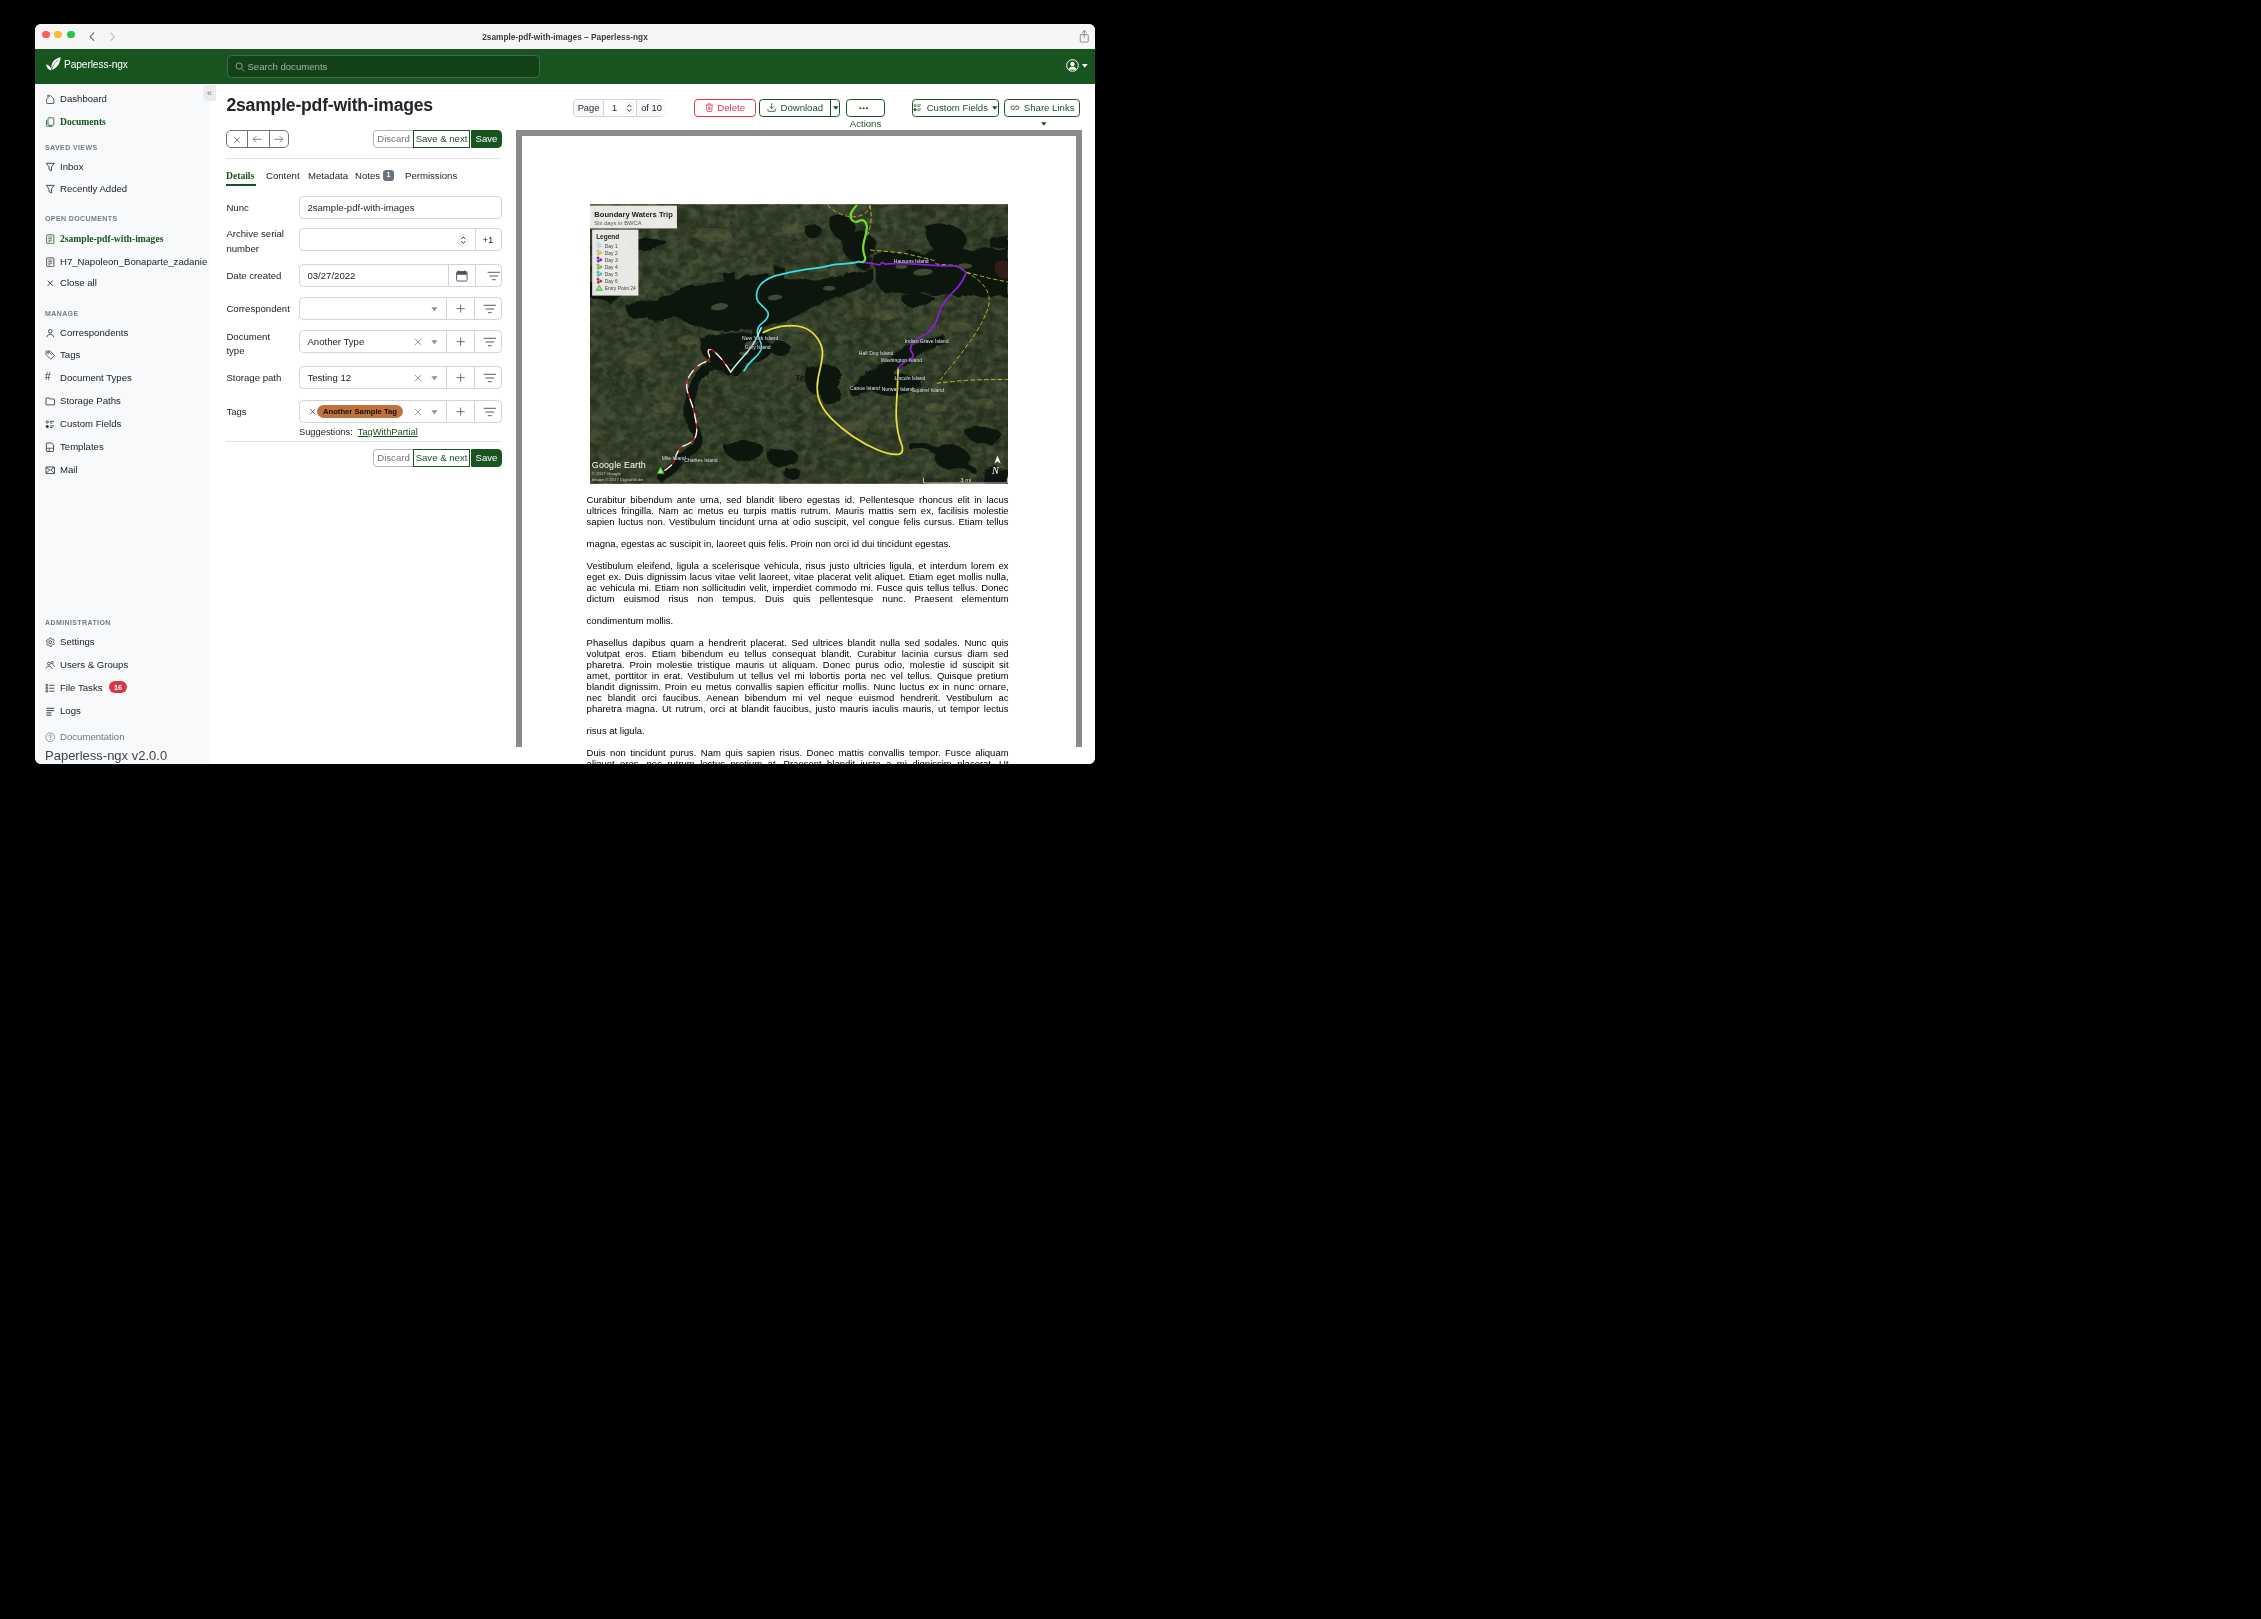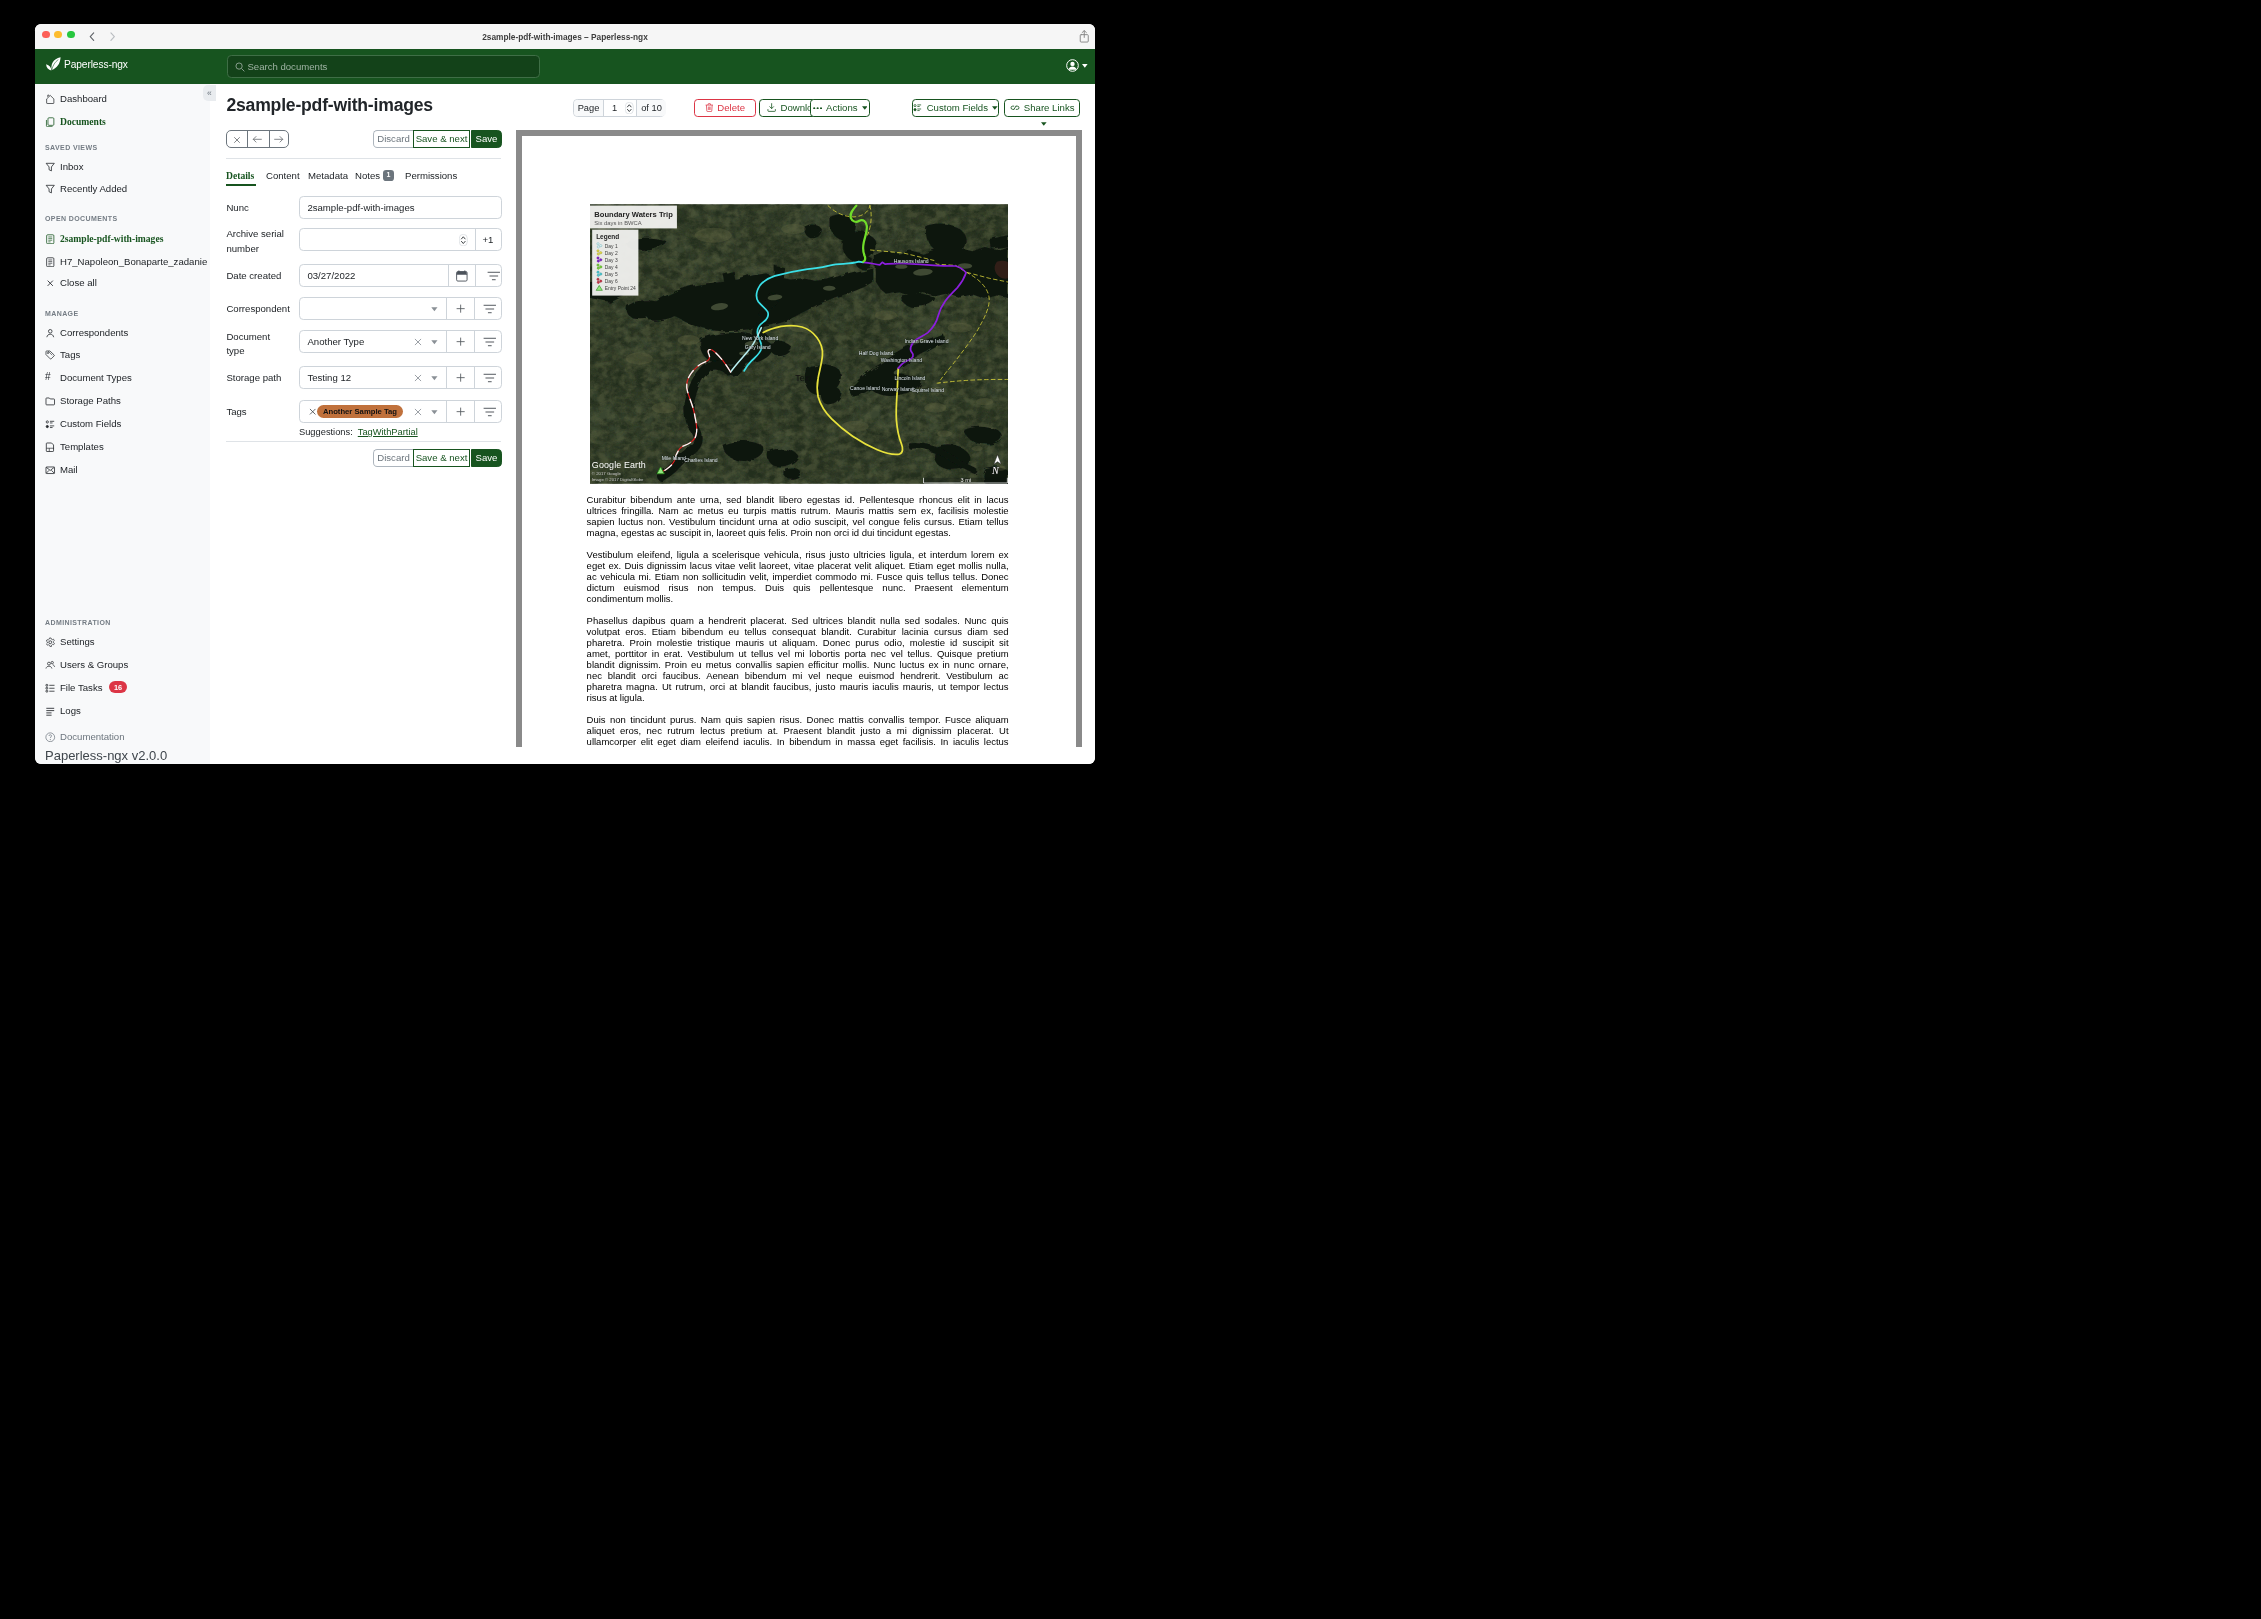--- a/index.html
+++ b/index.html
@@ -45,21 +45,21 @@
   .sep { position:absolute; top:0; bottom:0; width:0.6px; background:#ced4da; }
   .hr  { position:absolute; height:0.6px; background:#dfe3e7; }
   .tab { position:absolute; font-size:9.6px; color:#212529; }
   
   #preview { position:absolute; left:306px; top:46px; width:566px; height:617px;
              background:#8a8a8a; }
   #page { position:absolute; left:5.6px; top:5.6px; width:554px; height:612px; background:#fff; }
   #pdftext { position:absolute; left:65px; top:358px; width:422px; font-size:9.5px; line-height:11px;
              color:#000; font-family:"Liberation Sans", sans-serif; }
   #pdftext .jl { text-align:justify; text-align-last:justify; }
-  #pdftext .ll { text-align:left; }
+  #pdftext .ll { text-align:left;margin-top:11px; }
   #pdftext .pgap { height:11px; }
 </style>
 </head>
 <body>
 <div id="win">
   <div id="titlebar">
     <div id="tlr" class="tl"></div>
       <div id="tly" class="tl"></div>
       <div id="tlg" class="tl"></div>
     <svg class="abs" style="left:54px;top:8px" width="5.6" height="9.3" viewBox="0 0 9 15">
@@ -264,21 +264,21 @@
     <div class="btn btn-grn abs" style="left:549px;top:14.5px;width:81px">
       <div class="abs" style="left:0;top:0;width:70px;height:16.7px"><svg style="vertical-align:-1.5px;margin-right:4.3px" width="9.3" height="9.3" viewBox="0 0 15 15" fill="none" stroke="#17541f" stroke-width="1.3">
             <path d="M7.5 1 V8.5 M4.5 6 L7.5 9 L10.5 6" stroke-linecap="round" stroke-linejoin="round"></path>
             <path d="M1.5 10.5 V12.5 a1 1 0 0 0 1 1 H12.5 a1 1 0 0 0 1 -1 V10.5" stroke-linecap="round"></path>
           </svg>Download</div>
       <div class="abs" style="left:70px;top:-0.6px;bottom:-0.6px;width:0.6px;background:#17541f"></div>
       <svg class="abs" style="left:73px;top:6.8px" width="5.6" height="4.3" viewBox="0 0 10 7">
           <path d="M0 0 L10 0 L5 6.5 Z" fill="#17541f"></path>
         </svg>
     </div>
-    <div class="btn btn-grn abs" style="left:600px;top:14.5px;width:60px">
+    <div class="btn btn-grn abs" style="left:636px;top:14.5px;width:39px">
       <svg style="vertical-align:1.2px;margin-right:4.3px" width="9.3" height="2.5" viewBox="0 0 15 4">
           <circle cx="2" cy="2" r="1.7" fill="#17541f"></circle>
           <circle cx="7.5" cy="2" r="1.7" fill="#17541f"></circle>
           <circle cx="13" cy="2" r="1.7" fill="#17541f"></circle>
         </svg>Actions<svg style="vertical-align:0.6px;margin-left:4.3px" width="5.6" height="4.3" viewBox="0 0 10 7">
           <path d="M0 0 L10 0 L5 6.5 Z" fill="#17541f"></path>
         </svg></div>
     <div class="btn btn-grn abs" style="left:702px;top:14.5px;width:87px">
       <svg style="vertical-align:-1.5px;margin-right:4.3px" width="9.3" height="9.3" viewBox="0 0 16 16" fill="none" stroke="#17541f" stroke-width="1.3">
           <circle cx="3.5" cy="4.5" r="1.8"></circle>

